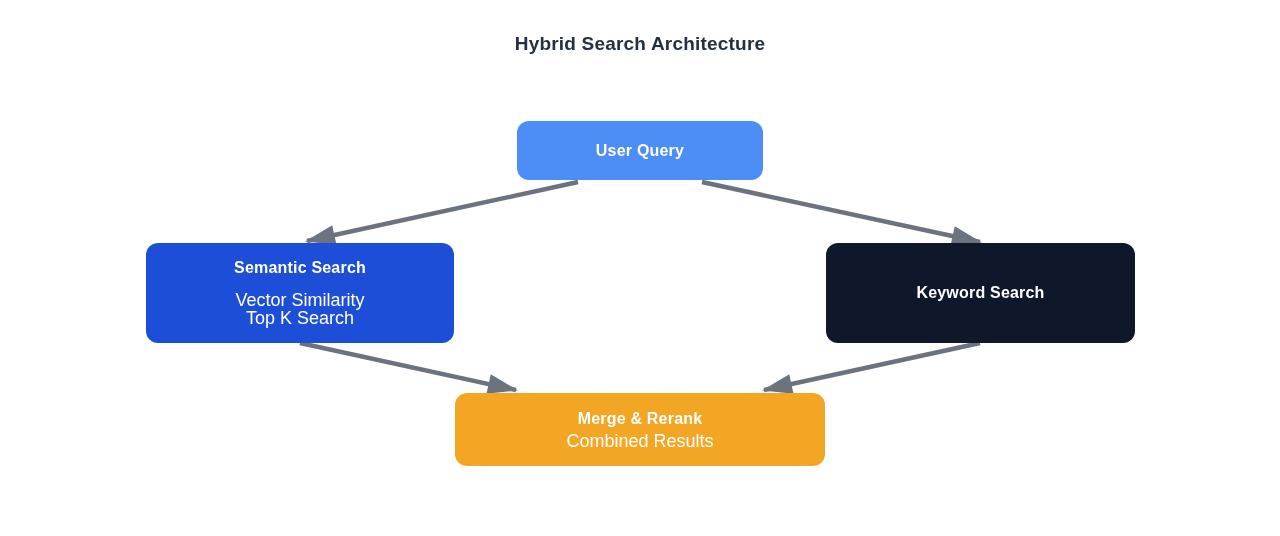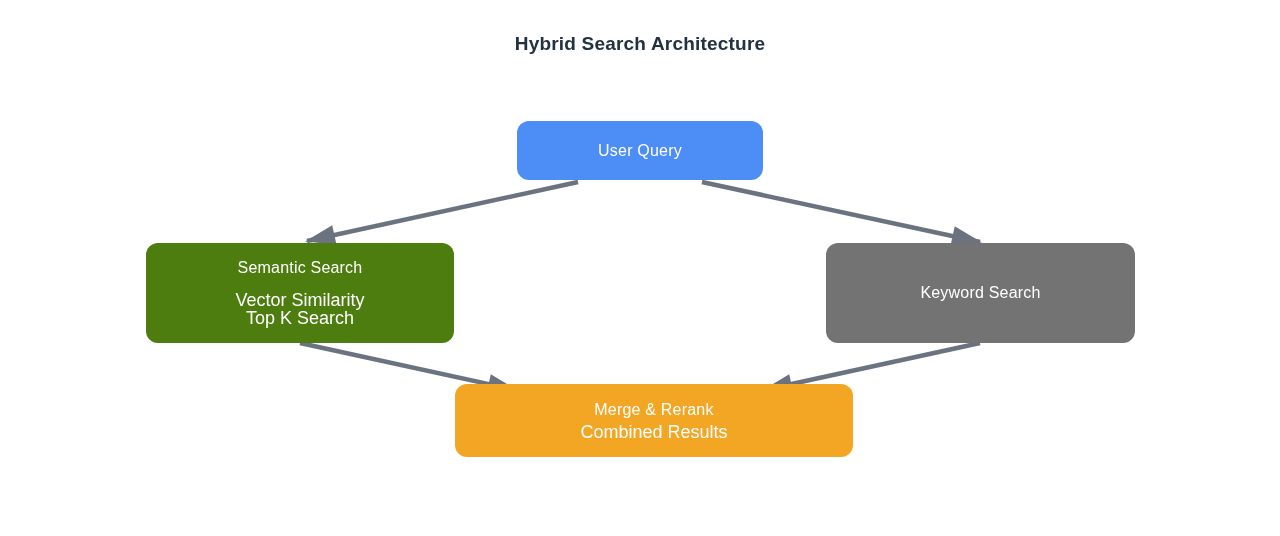--- a/index.html
+++ b/index.html
@@ -31,32 +31,32 @@
     color: #ffffff;
     display: flex;
     flex-direction: column;
     align-items: center;
     justify-content: center;
     text-align: center;
     box-sizing: border-box;
   }
   .node-label {
     font-size: 16px;
-    font-weight: normal;
+    font-weight: bold;
     letter-spacing: 0.2px;
   }
   .node-sub {
     font-size: 18px;
     line-height: 18px;
     font-weight: normal;
   }
   .node-user-query   { left: 517px; top: 121px; width: 246px; height: 59px; }
   .node-semantic     { left: 146px; top: 243px; width: 308px; height: 100px; gap: 14px; }
   .node-keyword      { left: 826px; top: 243px; width: 309px; height: 100px; gap: 14px; }
-  .node-merge        { left: 455px; top: 384px; width: 398px; height: 73px;  gap: 4px;  }
+  .node-merge        { left: 455px; top: 393px; width: 370px; height: 73px;  gap: 4px;  }
   .edges-layer {
     position: absolute;
     left: 0; top: 0;
     width: 1280px;
     height: 536px;
     pointer-events: none;
   }
   .edge-line {
     stroke: var(--arrow-color, #6B7380);
     stroke-width: 4.5;
@@ -82,29 +82,29 @@
     <line class="edge-line" x1="578" y1="182" x2="307" y2="241" marker-end="url(#ah)"></line>
     <line class="edge-line" x1="702" y1="182" x2="980" y2="242" marker-end="url(#ah)"></line>
     <line class="edge-line" x1="300" y1="343" x2="516" y2="390" marker-end="url(#ah)"></line>
     <line class="edge-line" x1="980" y1="343" x2="764" y2="390" marker-end="url(#ah)"></line>
   </svg>
 
   <div class="node node-user-query" style="background-color: rgb(77, 141, 246);">
     <span class="node-label">User Query</span>
   </div>
 
-  <div class="node node-semantic" style="background-color: #4d7c0f;">
+  <div class="node node-semantic" style="background-color: #1d4ed8;">
     <span class="node-label">Semantic Search</span>
     <span class="node-sub">
       <span>Vector Similarity</span><br>
       <span>Top K Search</span>
     </span>
   </div>
 
-  <div class="node node-keyword" style="background-color: #737373;">
+  <div class="node node-keyword" style="background-color: #0f172a;">
     <span class="node-label">Keyword Search</span>
   </div>
 
   <div class="node node-merge" style="background-color: rgb(243, 166, 35);">
     <span class="node-label">Merge &amp; Rerank</span>
     <span class="node-sub">Combined Results</span>
   </div>
 
 </div>
 

